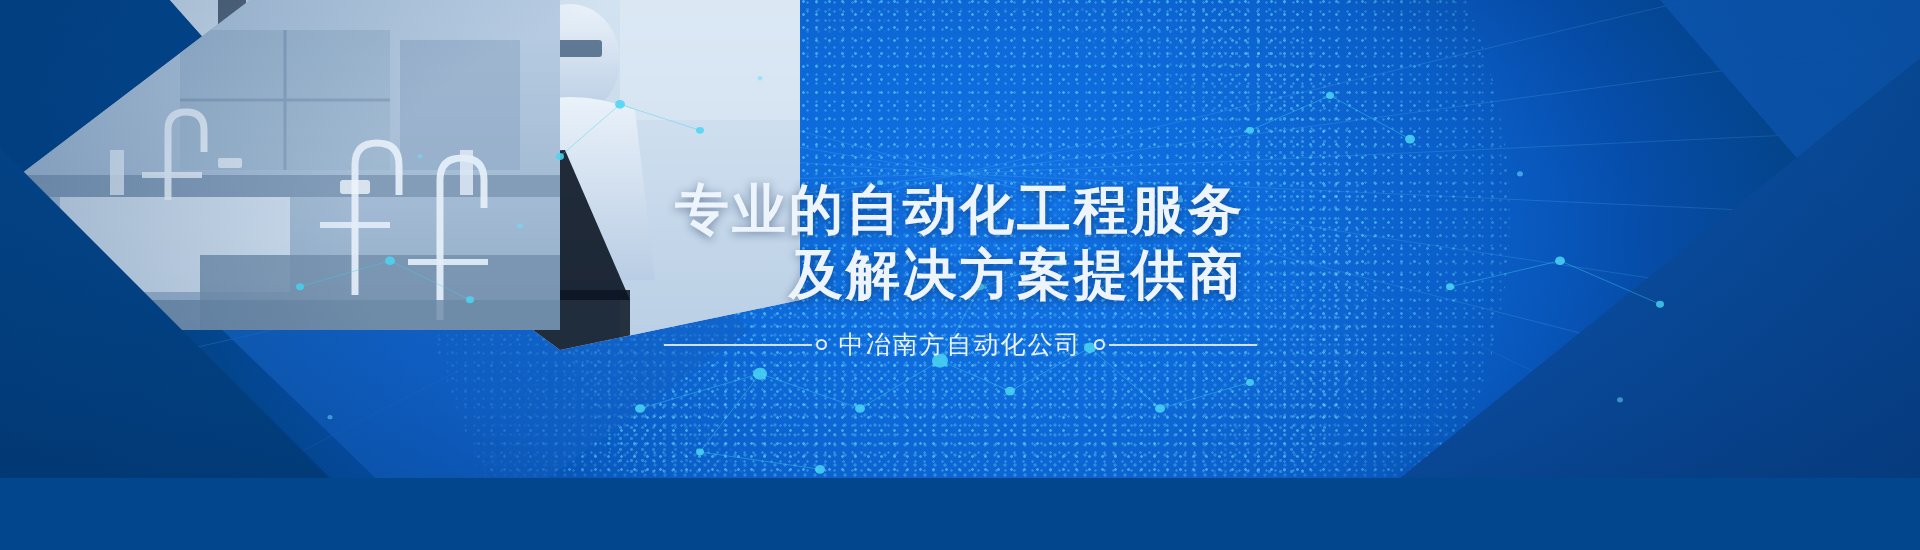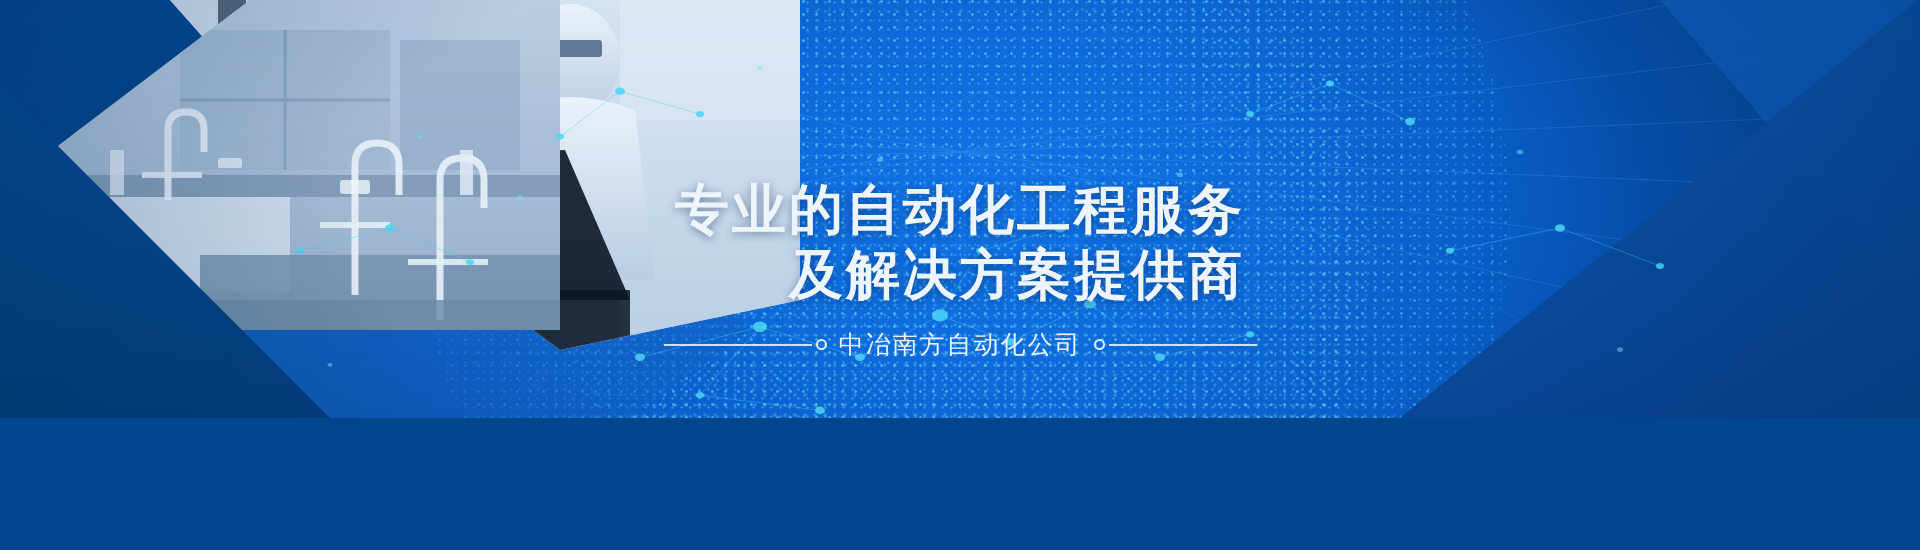--- a/index.html
+++ b/index.html
@@ -7,21 +7,21 @@
   html, body {
     width:1920px; height:550px;
     overflow:hidden;
     background:#02468e;
     font-family:"Liberation Sans", sans-serif;
   }
 
   #banner {
     position:relative;
     width:1920px;
-    height:418px;
+    height:478px;
     overflow:hidden;
     background:#c2410c;
   }
 
   
   .layer { position:absolute; inset:0; }
 
   .bg-base {
     background:
       radial-gradient(ellipse 820px 560px at 52% 48%, #1272e6 0%, #0e6ada 32%, #0a5ec8 58%, #064fae 78%, #03478f 100%),

